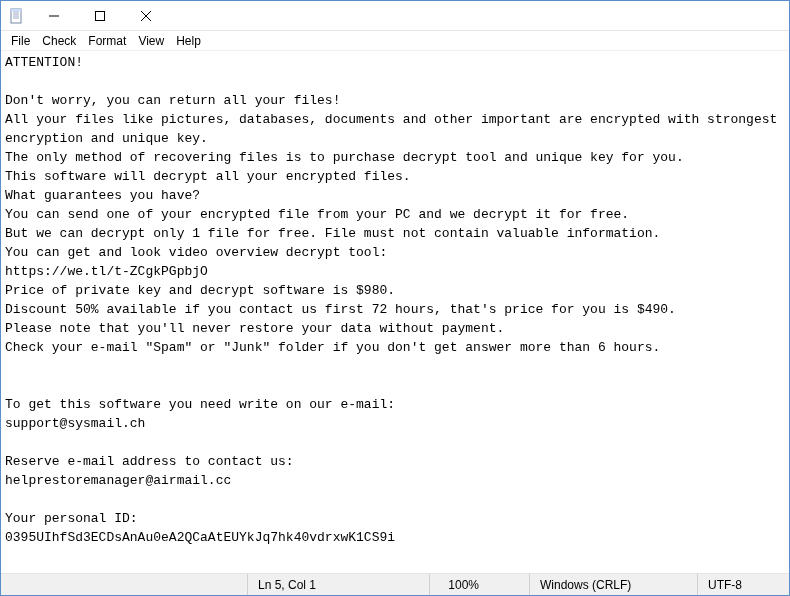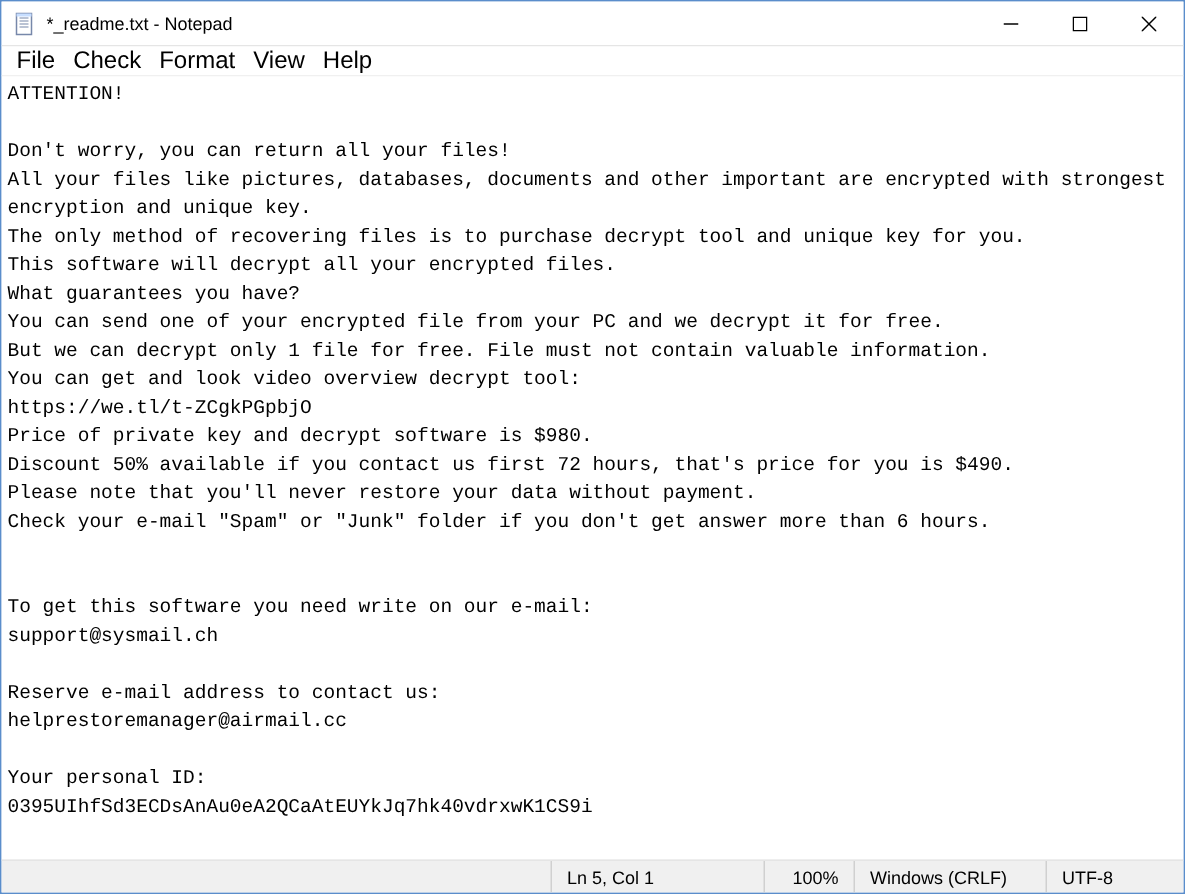--- a/index.html
+++ b/index.html
@@ -57,21 +57,21 @@
     .menu-bar {
       height: 20px;
       display: flex;
       align-items: center;
       padding-left: 4px;
       border-bottom: 1px solid #f0f0f0;
       background: #fff;
     }
     .menu-item {
       padding: 20px 6px;
-      font-size: 16px;
+      font-size: 12px;
       color: #000;
       cursor: pointer;
     }
     .content-area {
       height: calc(100% - 30px - 20px - 22px);
       background: #fff;
       padding: 2px 4px;
       overflow: auto;
     }
     .content-text {
@@ -89,20 +89,21 @@
       align-items: center;
       font-size: 12px;
       color: #000;
     }
     .status-cell {
       padding: 0 10px;
       border-left: 1px solid #d0d0d0;
       height: 100%;
       display: flex;
       align-items: center;
+      margin-left: 40px;
     }
     .status-spacer {
       flex: 1;
     }
     .status-cell.ln { width: 142px; }
     .status-cell.zoom { width: 60px; justify-content: flex-end; }
     .status-cell.eol { width: 128px; }
     .status-cell.enc { width: 92px; }
   </style>
 </head>
@@ -112,21 +113,20 @@
   <span class="title-bar-icon">
     <svg width="16" height="16" viewBox="0 0 16 16">
       <rect x="2" y="1" width="10" height="14" fill="#fff" stroke="#78a" stroke-width="1"></rect>
       <line x1="4" y1="4" x2="10" y2="4" stroke="#78a" stroke-width="0.7"></line>
       <line x1="4" y1="6" x2="10" y2="6" stroke="#78a" stroke-width="0.7"></line>
       <line x1="4" y1="8" x2="10" y2="8" stroke="#78a" stroke-width="0.7"></line>
       <line x1="4" y1="10" x2="10" y2="10" stroke="#78a" stroke-width="0.7"></line>
       <rect x="2" y="1" width="10" height="2" fill="#c7deff"></rect>
     </svg>
   </span>
-  <span class="title-bar-text">*_readme.txt - Notepad</span>
   <div class="title-bar-controls">
     <button class="title-bar-btn">
       <svg width="10" height="10" viewBox="0 0 10 10">
         <line x1="0" y1="5" x2="10" y2="5" stroke="#000" stroke-width="1"></line>
       </svg>
     </button>
     <button class="title-bar-btn">
       <svg width="10" height="10" viewBox="0 0 10 10">
         <rect x="0.5" y="0.5" width="9" height="9" fill="none" stroke="#000" stroke-width="1"></rect>
       </svg>

